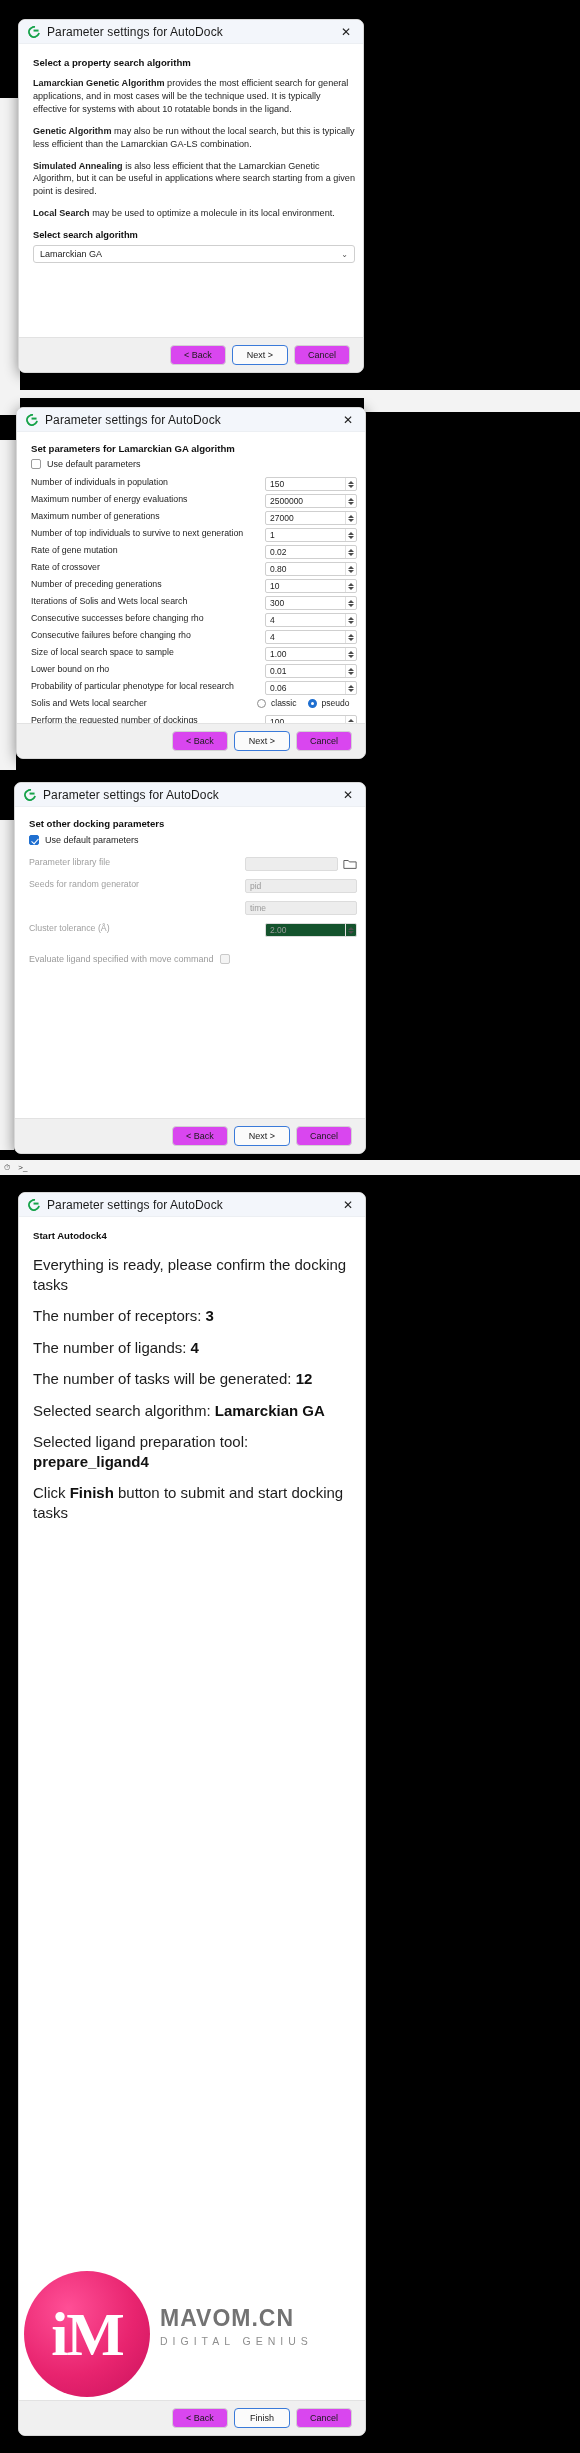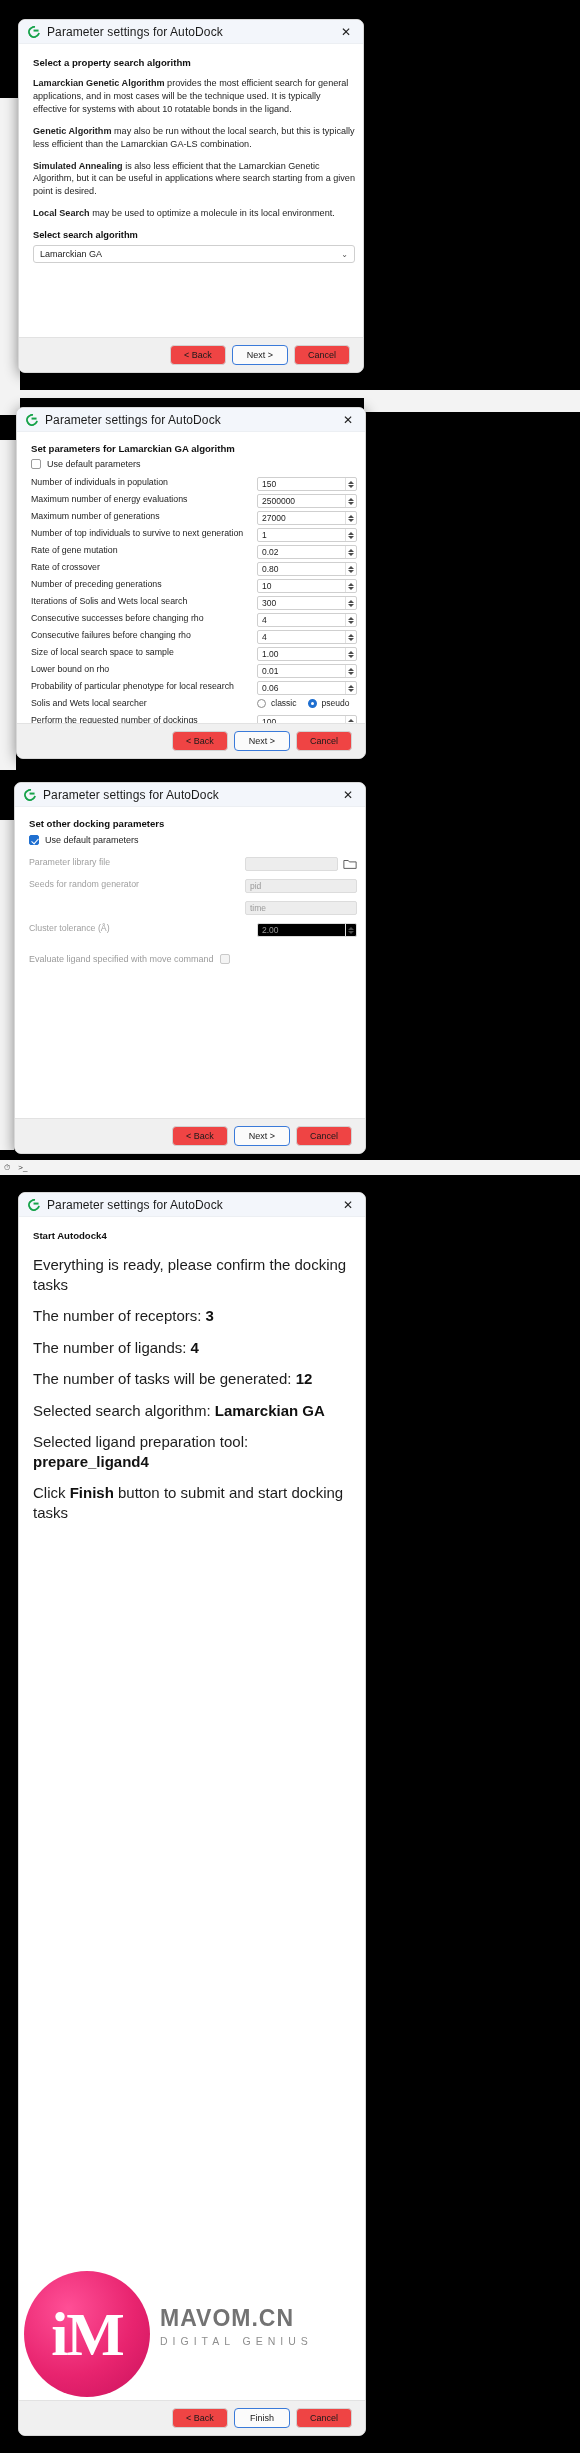--- a/index.html
+++ b/index.html
@@ -128,21 +128,21 @@
     align-items: center;
     justify-content: flex-end;
     gap: 6px;
     padding: 0 13px;
   }
   .btn {
     min-width: 56px;
     height: 20px;
     border: 1px solid #d2d2d2;
     border-radius: 4px;
-    background: #ef4444;
+    background: #d946ef;
     font-size: 9px;
     color: #1a1a1a;
     display: flex;
     align-items: center;
     justify-content: center;
     cursor: pointer;
     padding: 0 8px;
     font-family: "Liberation Sans", sans-serif;
   }
   .btn.primary {
@@ -157,21 +157,21 @@
     height: 17px;
     margin-bottom: 0px;
   }
   .prow .plabel {
     font-size: 8.8px;
     color: #1d1d1d;
     flex: 1 1 auto;
     white-space: nowrap;
   }
   .prow .pval {
-    width: 100px;
+    width: 92px;
     height: 14px;
     border: 1px solid #cfcfcf;
     background: #fff;
     border-radius: 2px;
     display: flex;
     align-items: center;
     font-size: 8.5px;
     color: #1b1b1b;
     padding: 0 4px;
     position: relative;
@@ -237,21 +237,21 @@
     flex: 0 0 auto;
   }
   .radio.on {
     border: 3px solid #1f6fd0;
     background: #fff;
   }
   .rlabel { font-size: 8.5px; color: #1d1d1d; margin-right: 6px; }
 
   
   .prow.dis .plabel { color: #a0a0a0; }
-  .prow.dis .pval { background: #000000; border-color: #dcdcdc; color: #9a9a9a; }
+  .prow.dis .pval { background: #14532d; border-color: #dcdcdc; color: #9a9a9a; }
 
   .fileinput {
     width: 112px; height: 14px;
     display: flex; align-items: center;
     flex: 0 0 auto;
   }
   .fileinput .fbox {
     flex: 1 1 auto; height: 14px;
     background: #ededed; border: 1px solid #dcdcdc;
     border-radius: 2px;

